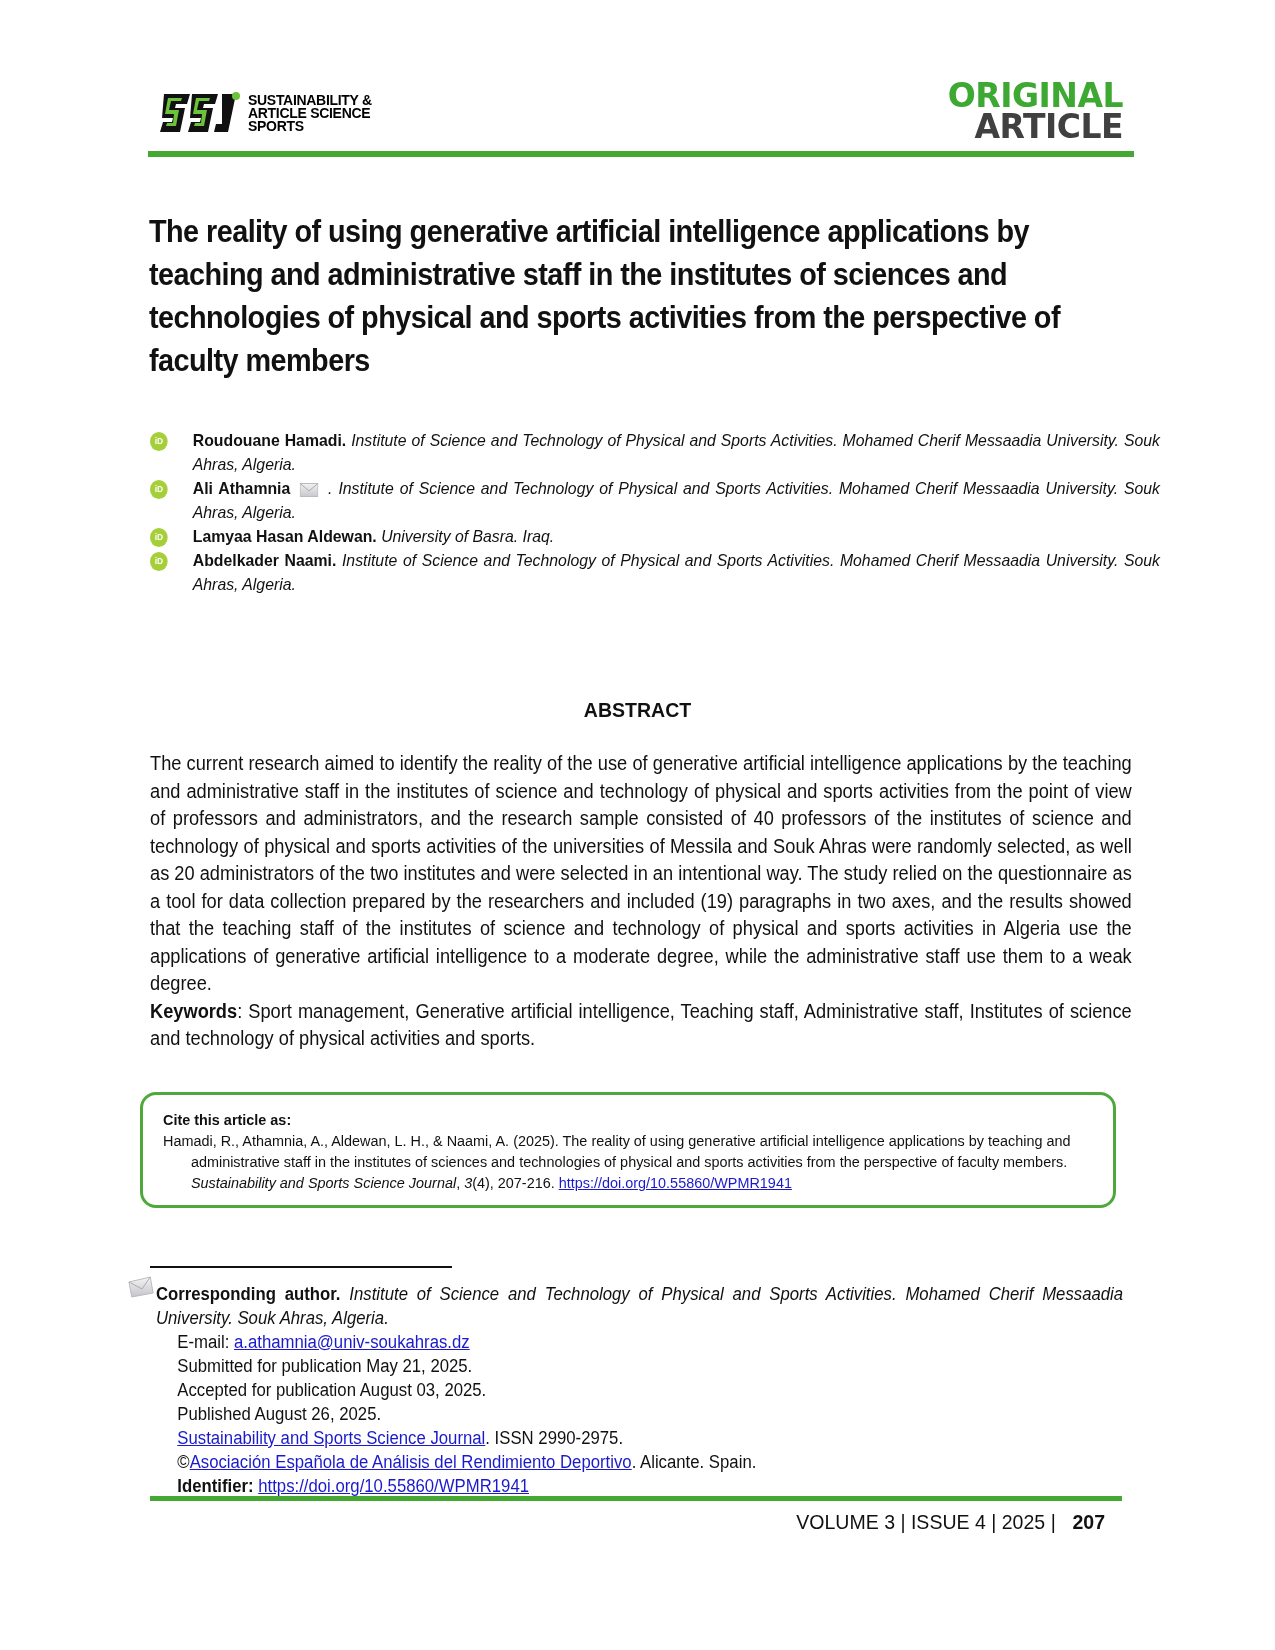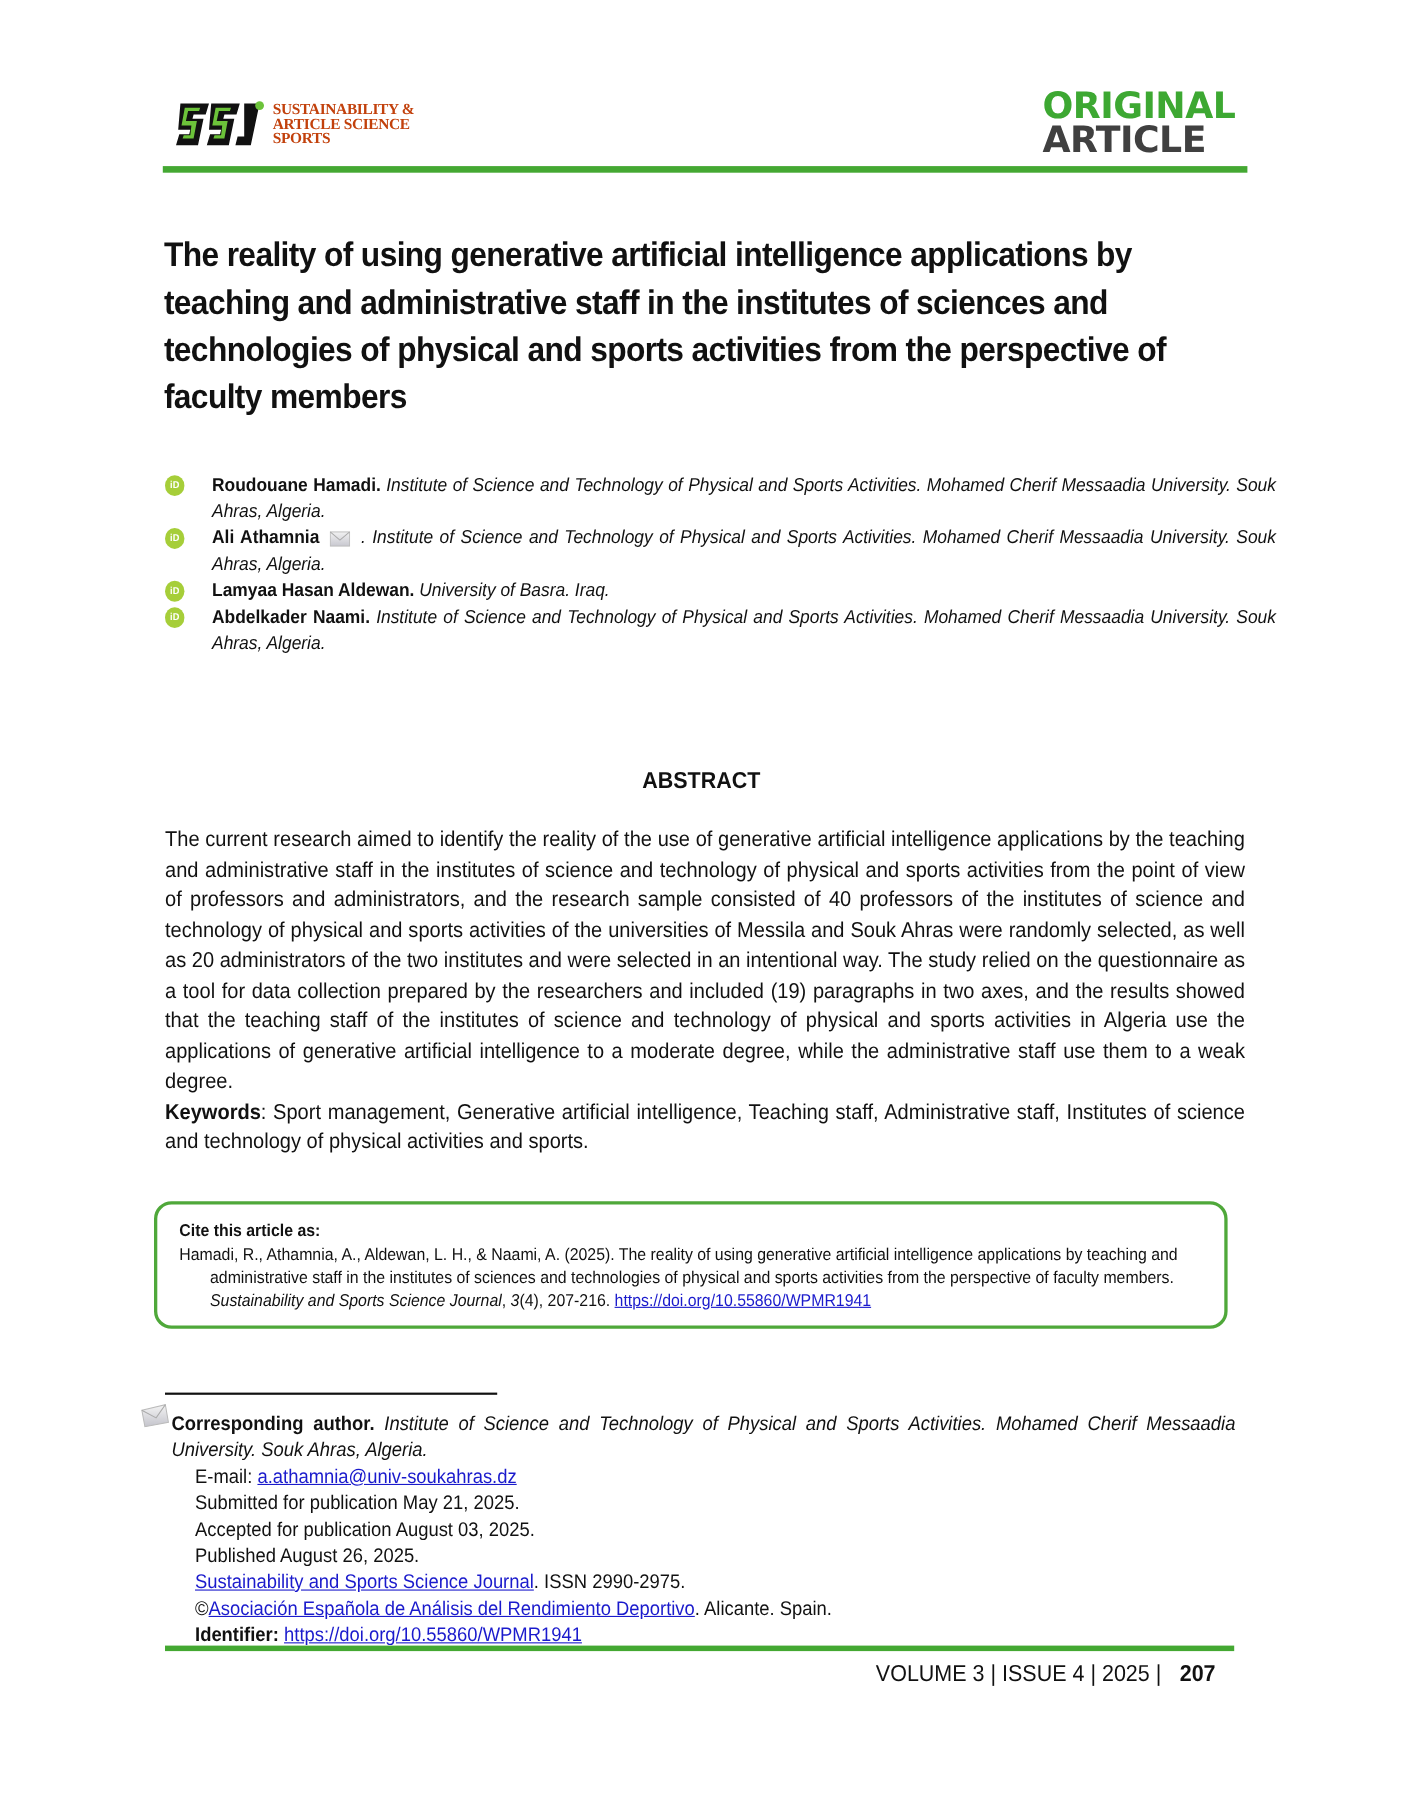--- a/index.html
+++ b/index.html
@@ -2,23 +2,23 @@
 <html><head>
 <meta charset="utf-8">
 <style>
   html, body { margin: 0; padding: 0; background: #ffffff; }
   body { width: 1275px; height: 1650px; position: relative; overflow: hidden;
          font-family: "Liberation Sans", sans-serif; color: #111; }
   .abs { position: absolute; }
   
   .logo { left: 160px; top: 88px; width: 270px; height: 50px; display: flex; align-items: center; }
   .logo-mark { width: 82px; height: 46px; position: relative; }
-  .logo-text { margin-left: 6px; font-family: Liberation Serif, serif; font-weight: 900;
-               font-size: 14px; line-height: 13px; letter-spacing: -0.3px; color: #c2410c; }
-  .orig { right: 152px; top: 80px; font-family: "DejaVu Sans", sans-serif;
+  .logo-text { margin-left: 6px; font-family: Liberation Sans, sans-serif; font-weight: 900;
+               font-size: 14px; line-height: 13px; letter-spacing: -0.3px; color: #000000; }
+  .orig { right: 152px; top: 80px; text-align: right; font-family: "DejaVu Sans", sans-serif;
           font-weight: 900; font-size: 33px; line-height: 31px; letter-spacing: -0.5px; }
   .orig .l1 { color: #3da832; }
   .orig .l2 { color: #404040; }
   .rule-top { left: 148px; width: 986px; top: 151px; height: 6px; background: #44a832; }
   
   .title { left: 149px; top: 210px; width: 980px; font-family: "Liberation Sans", sans-serif;
            font-weight: bold; font-size: 31px; line-height: 43px; letter-spacing: -0.6px;
            transform: scaleX(0.93); transform-origin: left top; width: 1055px; }
   
   .authors { left: 150px; top: 429px; width: 980px; }

